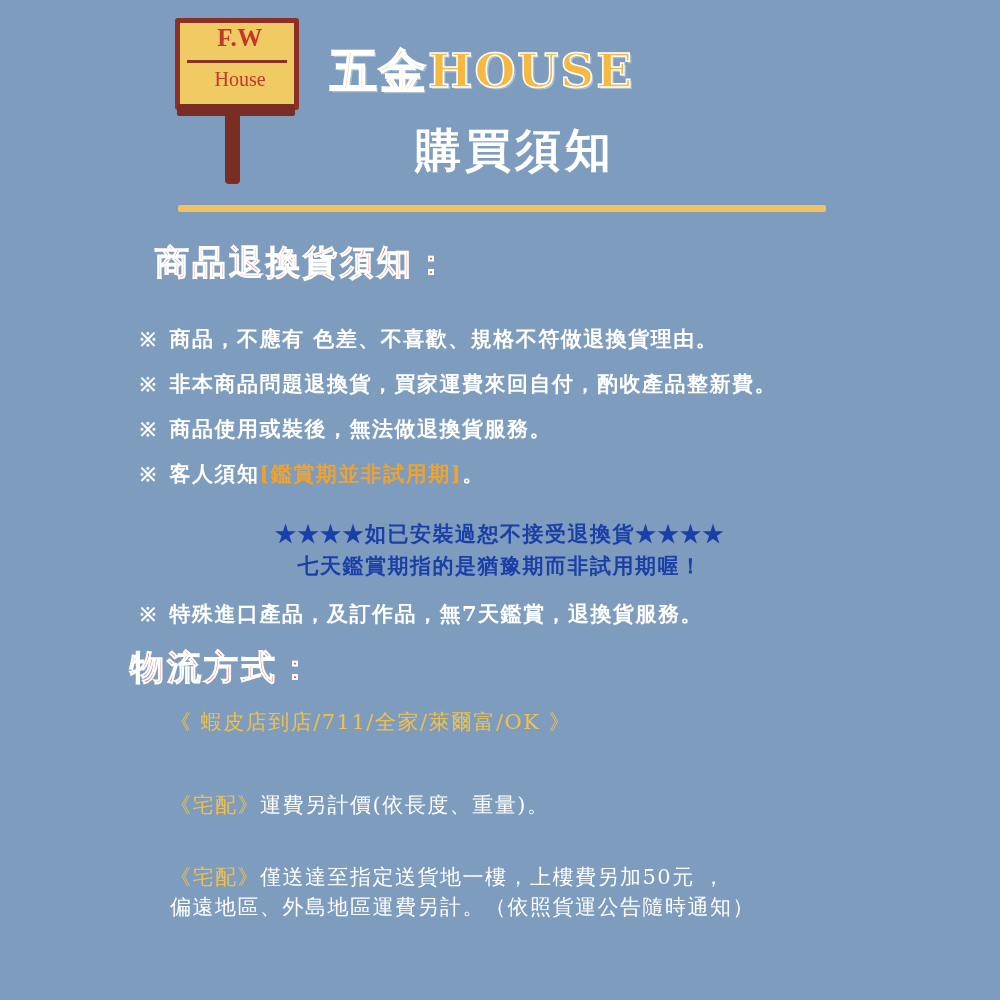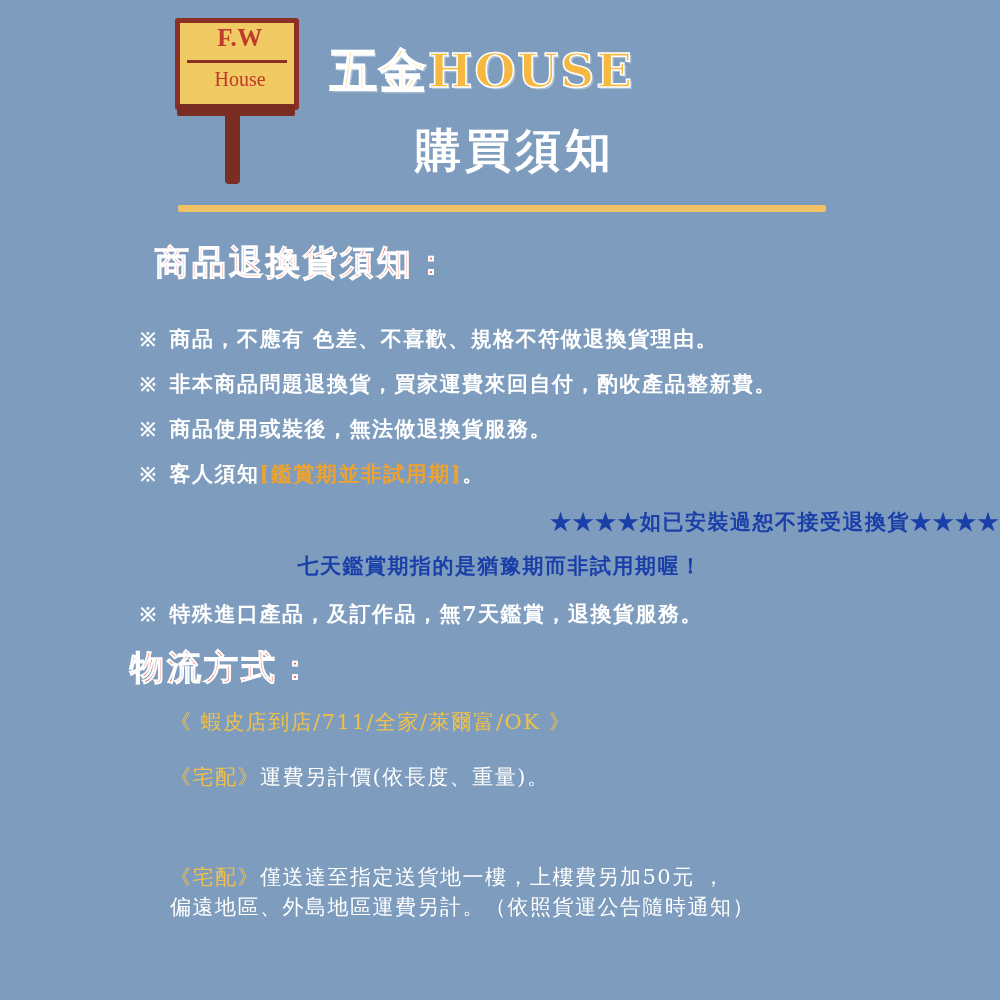--- a/index.html
+++ b/index.html
@@ -239,33 +239,33 @@
     <span>商品使用或裝後，無法做退換貨服務。</span>
   </div>
 
   <div class="bullet-row" style="left:140px; top:460px;">
     <span class="bullet-mark">※</span>
     <span>客人須知</span>
     <span class="hl-orange">[鑑賞期並非試用期]</span>
     <span>。</span>
   </div>
 
-  <div class="center-line blue-line" style="top:508px;text-align:right;">★★★★如已安裝過恕不接受退換貨★★★★</div>
+  <div class="center-line blue-line" style="top:520px;">★★★★如已安裝過恕不接受退換貨★★★★</div>
   <div class="center-line blue-line" style="top:552px;">七天鑑賞期指的是猶豫期而非試用期喔！</div>
 
   <div class="bullet-row" style="left:140px; top:600px;">
     <span class="bullet-mark">※</span>
     <span>特殊進口產品，及訂作品，無7天鑑賞，退換貨服務。</span>
   </div>
 
   <div class="section-title" id="shipping-title">物流方式：</div>
 
   <div class="ship-line ship-yellow" style="left:170px; top:708px;">《 蝦皮店到店/711/全家/萊爾富/OK 》</div>
 
-  <div class="ship-line" style="left:170px; top:763px;">
+  <div class="ship-line" style="left:170px; top:791px;">
     <span class="ship-yellow">《宅配》</span><span>運費另計價(依長度、重量)。</span>
   </div>
 
   <div class="ship-line" style="left:170px; top:863px;">
     <span class="ship-yellow">《宅配》</span><span>僅送達至指定送貨地一樓，上樓費另加50元 ，</span>
   </div>
 
   <div class="ship-line" style="left:170px; top:893px;">偏遠地區、外島地區運費另計。（依照貨運公告隨時通知）</div>
 
 

